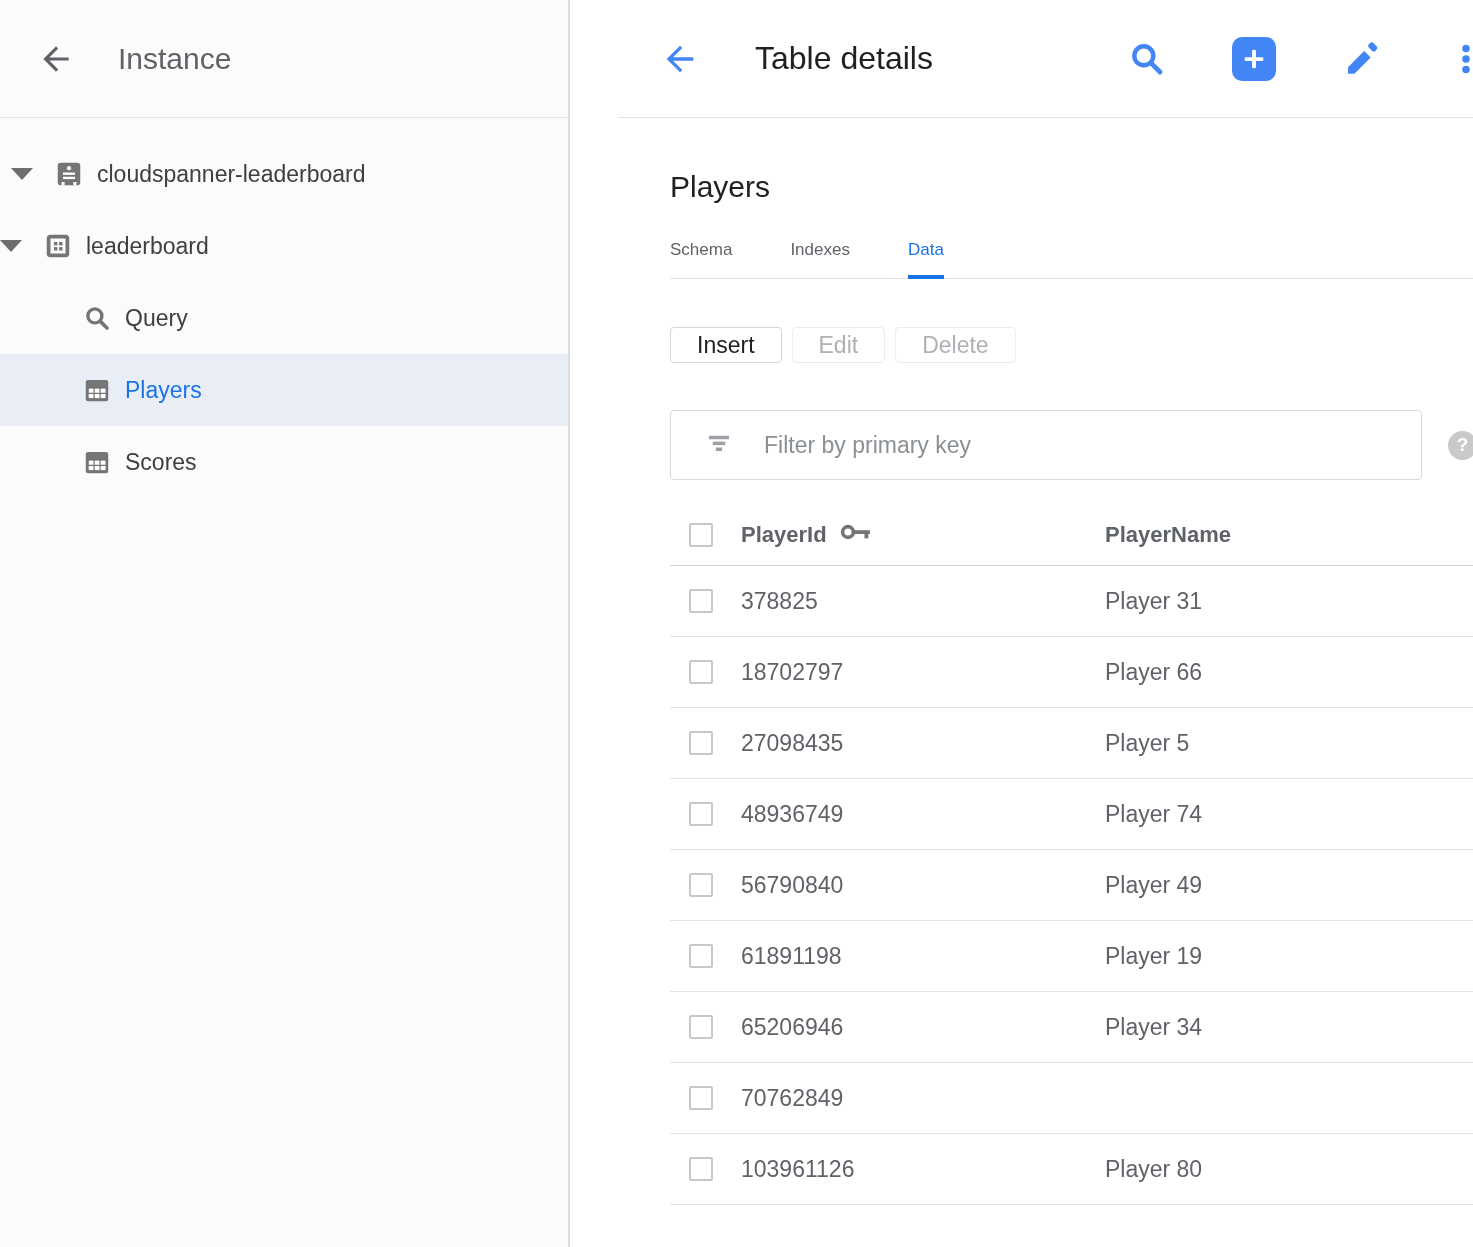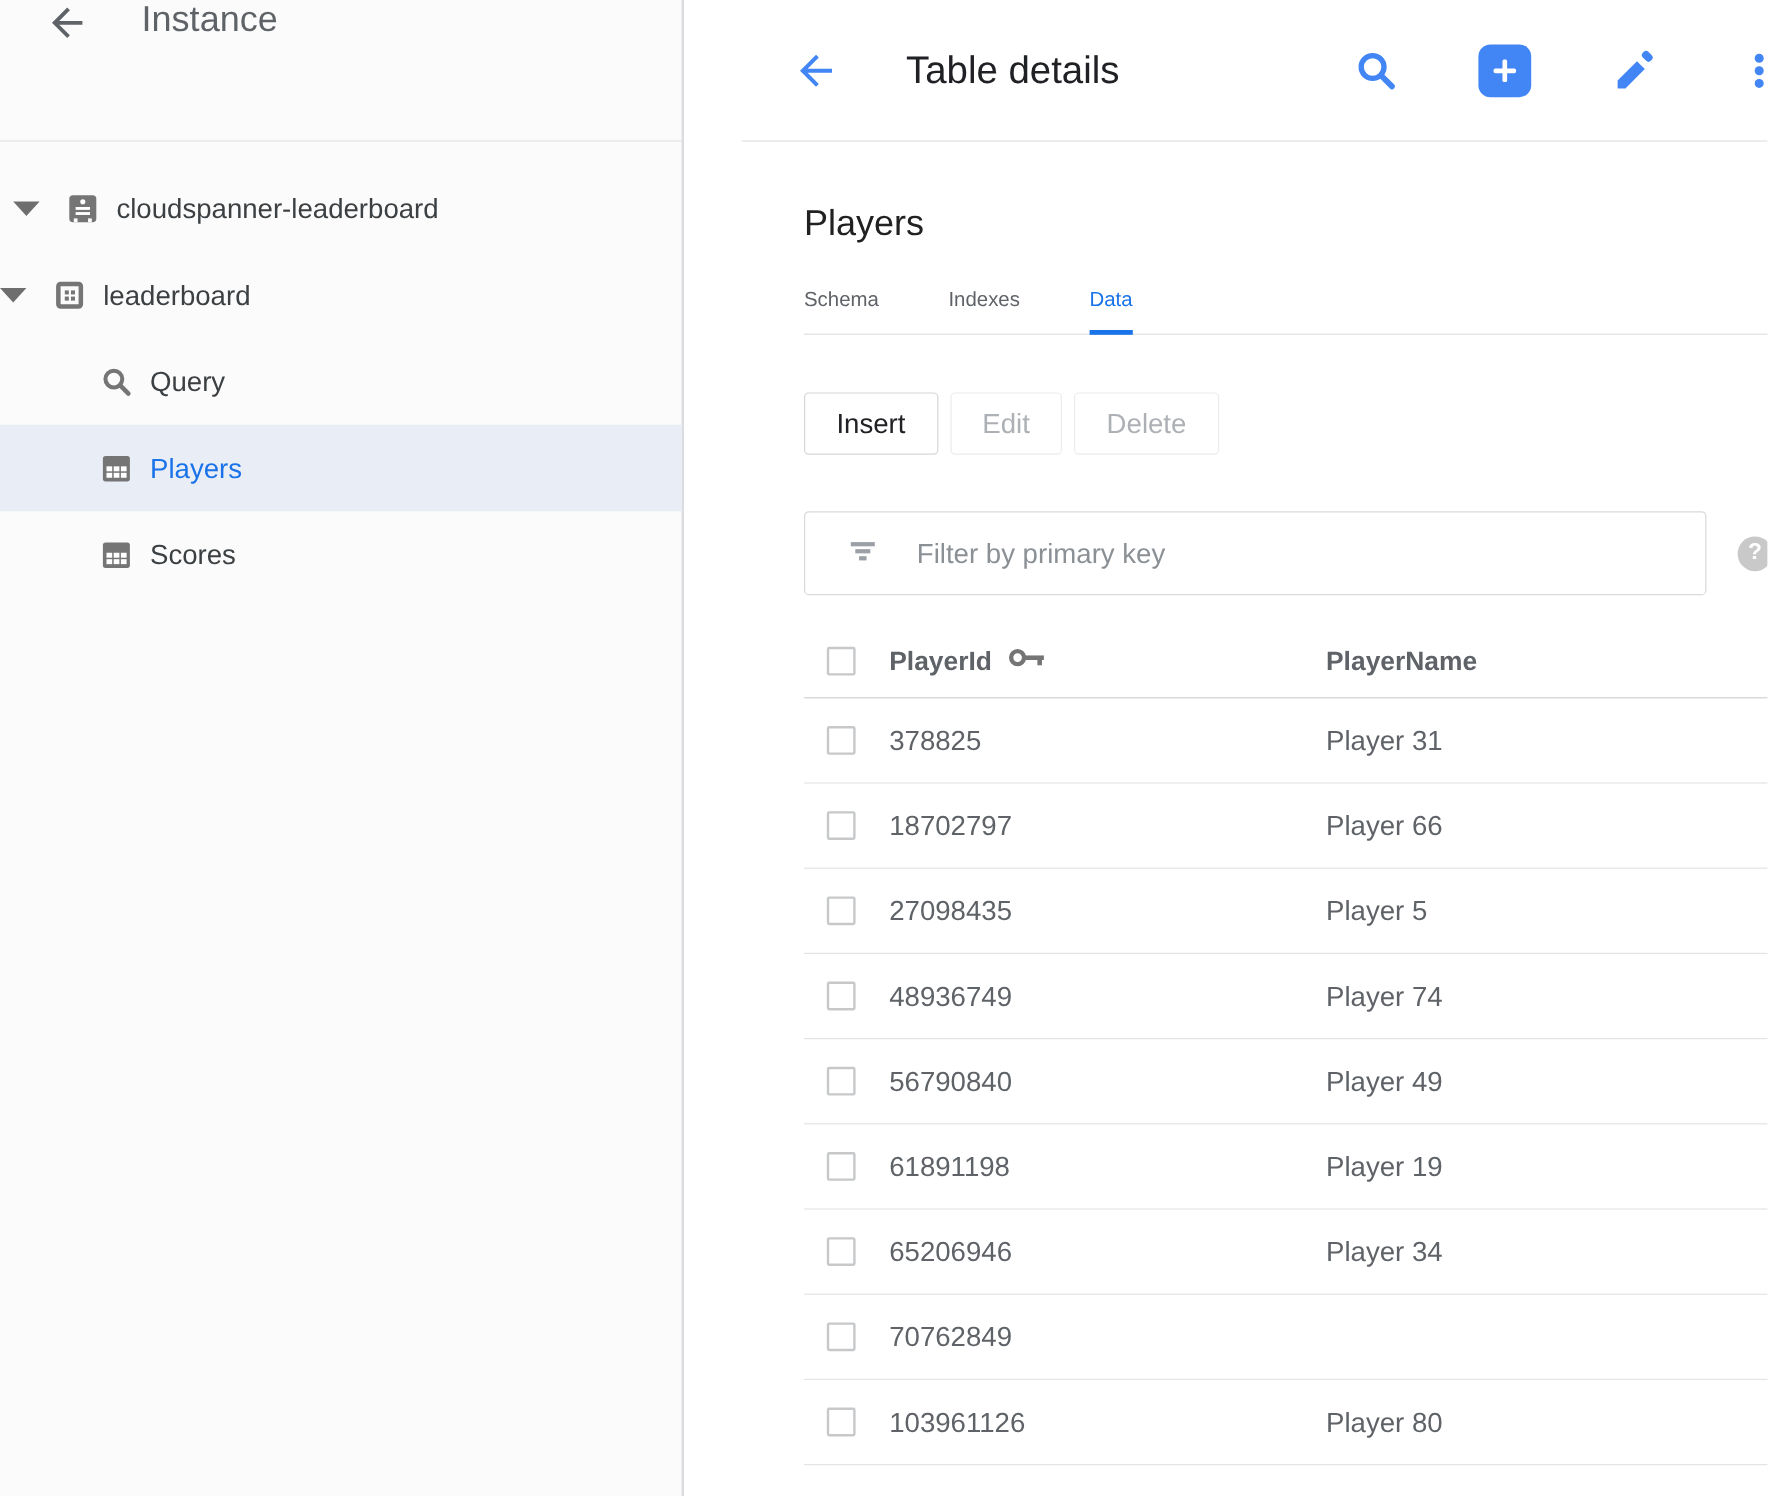--- a/index.html
+++ b/index.html
@@ -17,21 +17,21 @@
   }
 
   
   .sidebar {
     width: 570px; flex: 0 0 570px;
     background: #fbfbfb;
     border-right: 2px solid #dadce0;
   }
   .sidebar-header {
     height: 118px;
-    display: flex; 
+    display: flex; align-items: center;
     padding-left: 37px;
     border-bottom: 1px solid #e2e2e2;
   }
   .sidebar-header .back { width: 38px; height: 38px; cursor: pointer; }
   .sidebar-title {
     margin-left: 43px;
     font-size: 30px; font-weight: 400; color: #5f6368;
   }
   .tree { padding-top: 20px; }
   .tree-row {
@@ -84,21 +84,21 @@
   .tab {
     margin-right: 58px; margin-bottom: -1px;
     padding-bottom: 15px;
     border-bottom: 4px solid transparent;
     font-size: 17px; color: #5f6368; cursor: pointer;
   }
   .tab.active { color: #1a73e8; border-bottom-color: #1a73e8; }
 
   .actions { margin-top: 48px; display: flex; gap: 10px; }
   .btn {
-    height: 52px; padding: 0 26px;
+    height: 36px; padding: 0 26px;
     background: #fff; border: 1px solid #d6d6d6; border-radius: 4px;
     font-family: inherit; font-size: 23px; color: #202124;
     cursor: pointer;
   }
   .btn:disabled { color: #adb0b4; border-color: #ececec; cursor: default; }
 
   .filter-row { margin-top: 47px; display: flex; align-items: center; }
   .filter-box {
     width: 752px; height: 70px;
     border: 1px solid #d9d9d9; border-radius: 4px;

